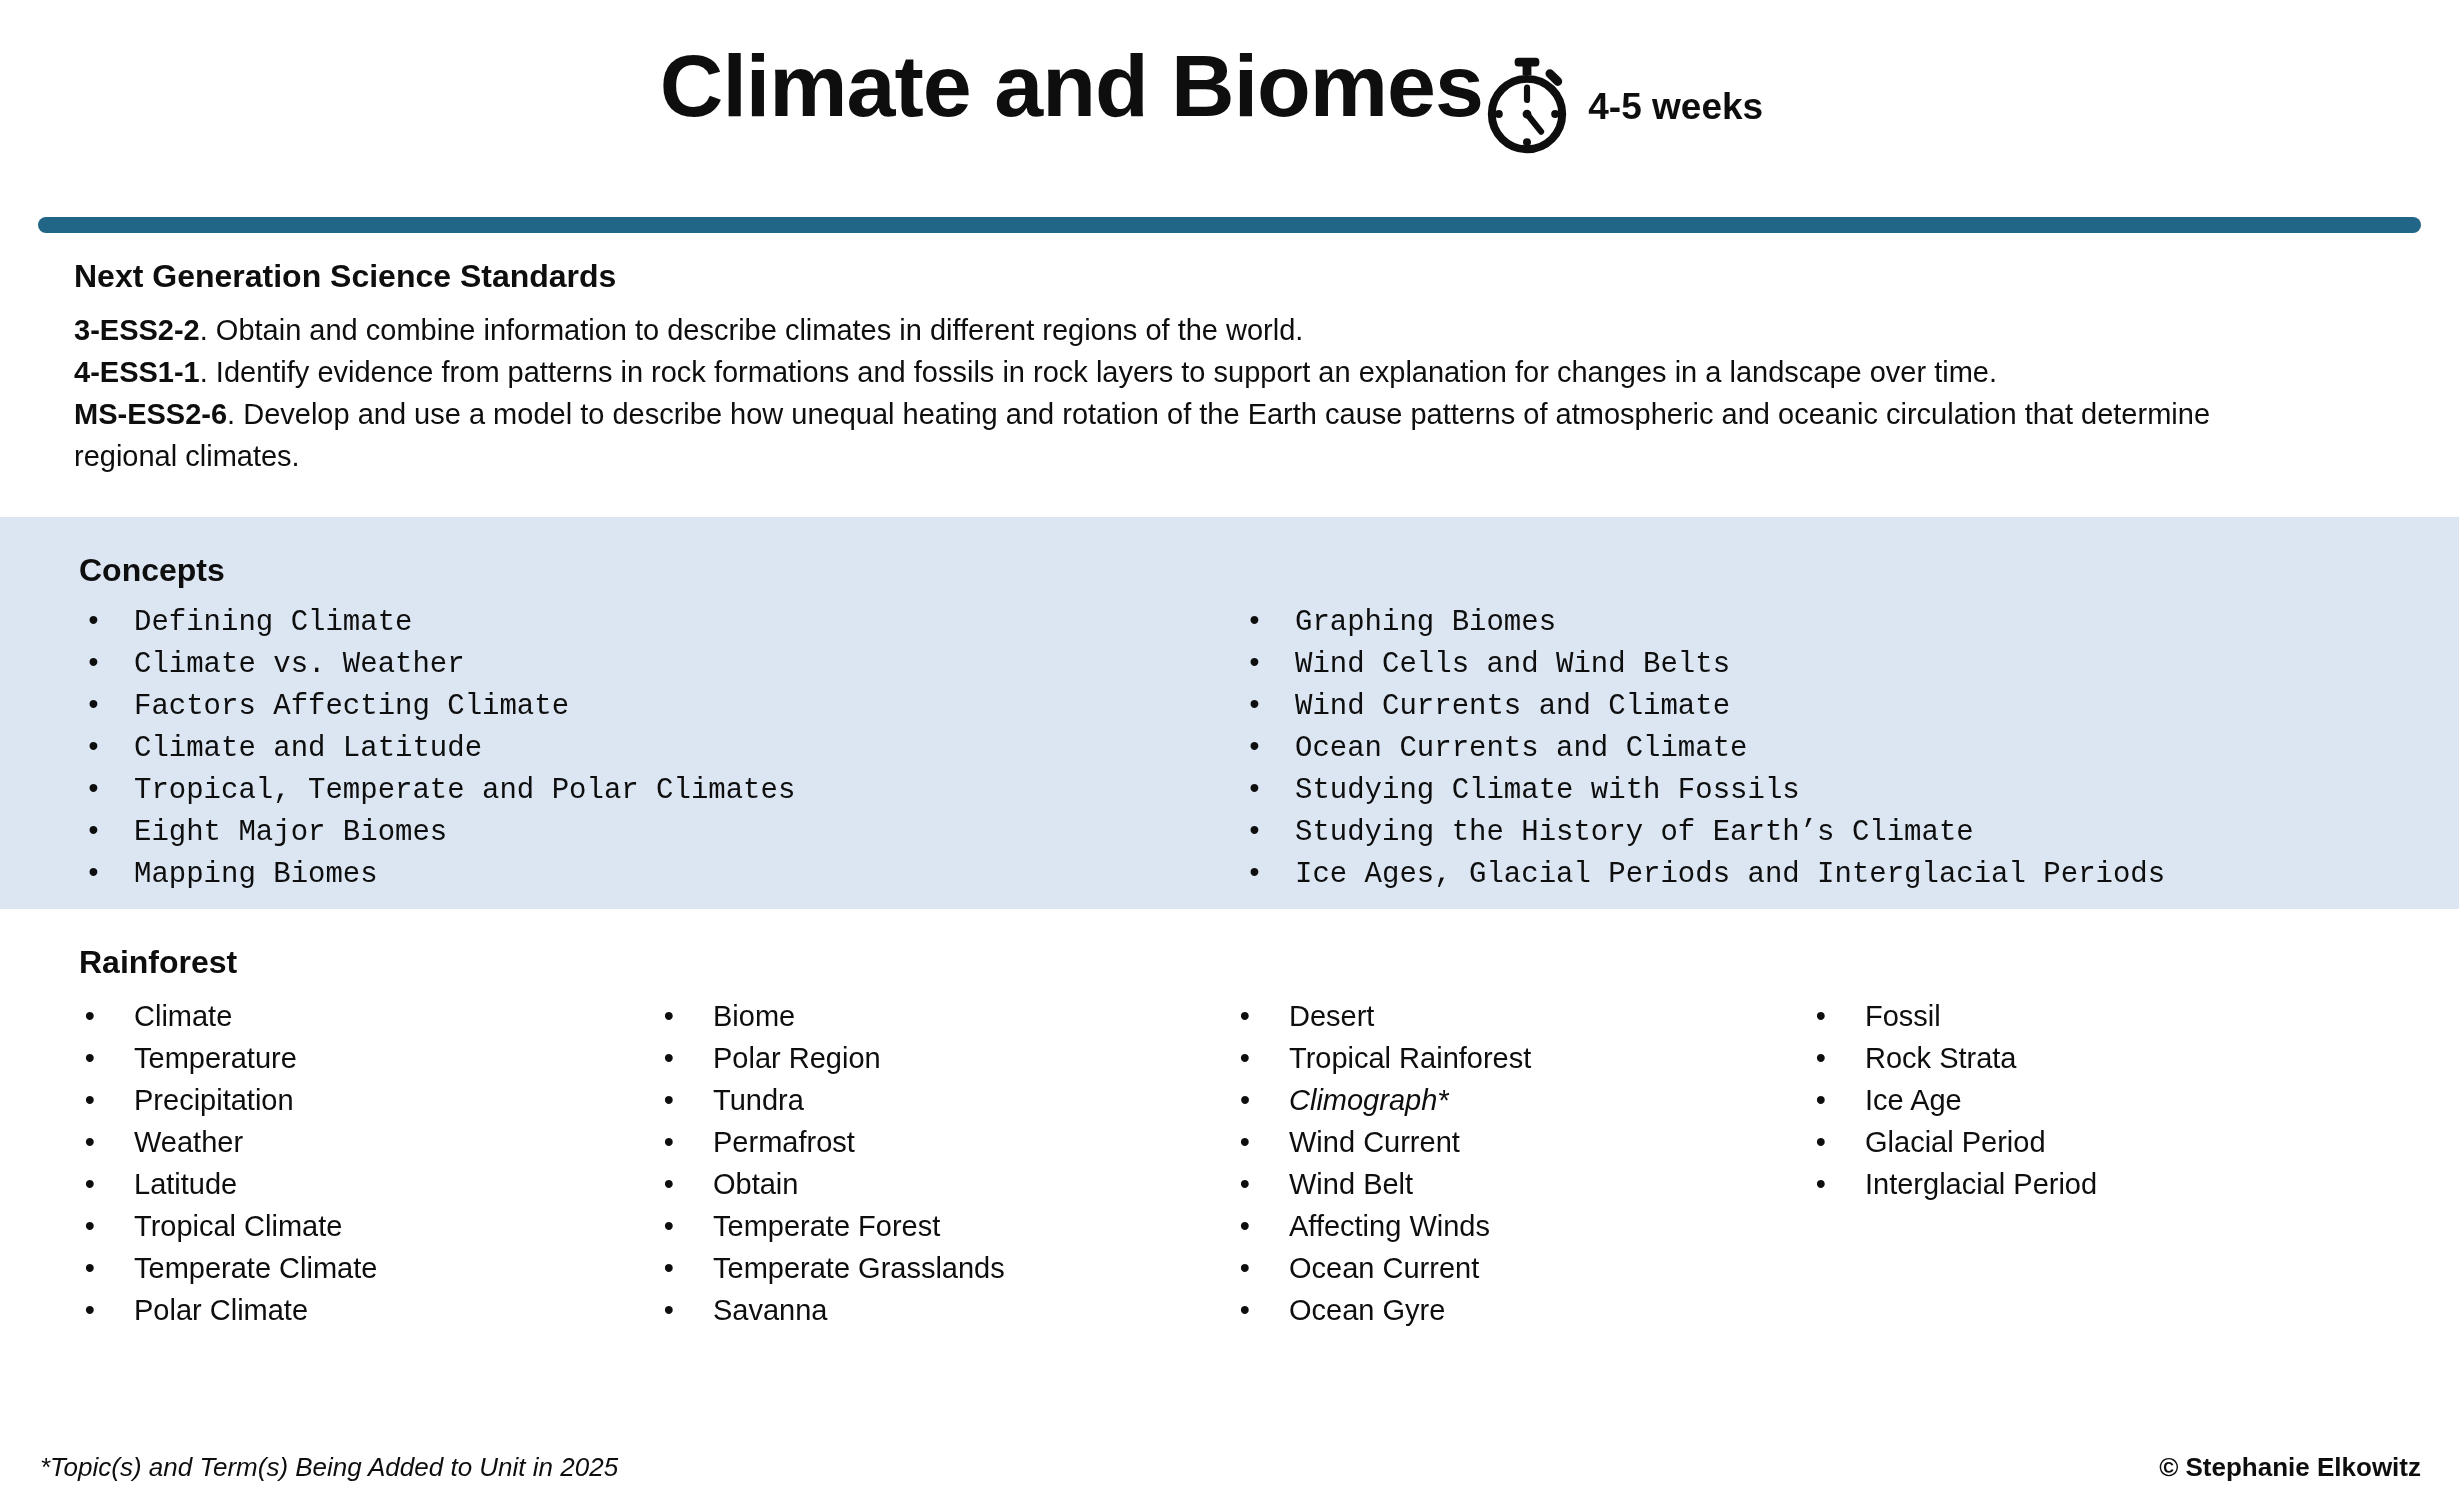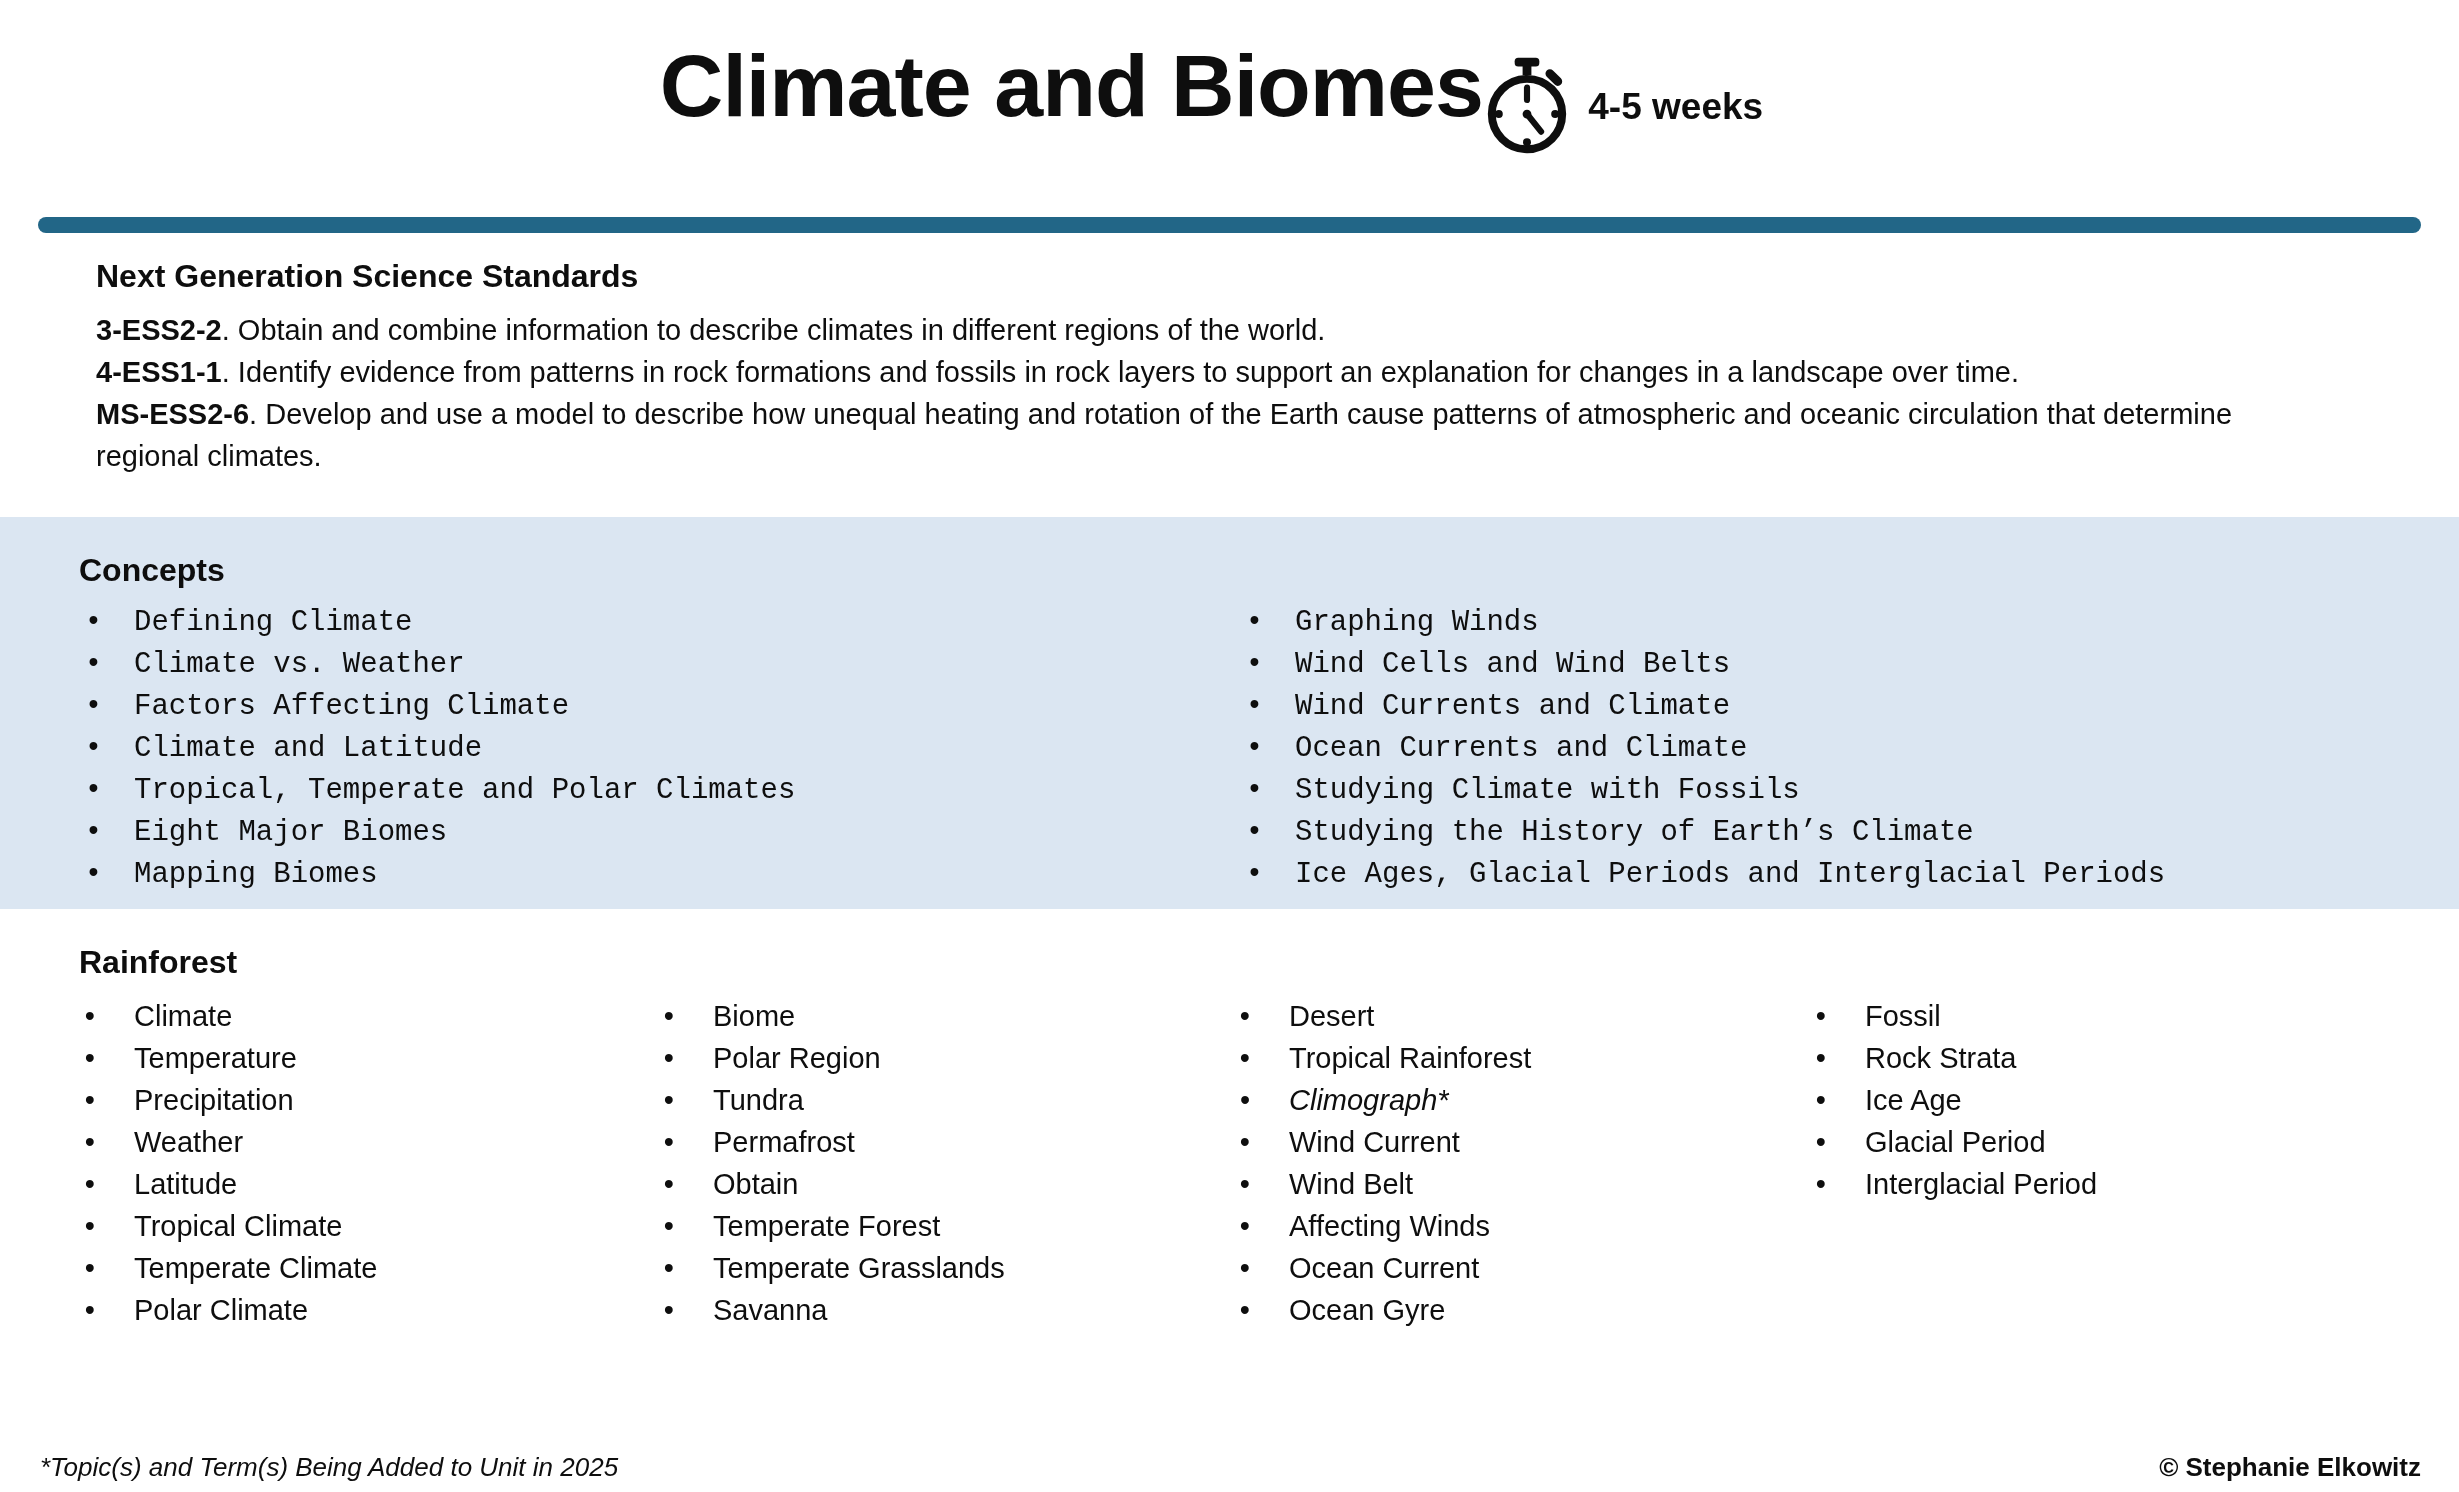--- a/index.html
+++ b/index.html
@@ -10,21 +10,21 @@
     font-family:"Liberation Sans", sans-serif;
     color:var(--text, #0e0e0e);
   }
   .header { display:flex; justify-content:center; align-items:flex-start; padding:38px 115px 0 79px; }
   .title { font-size:88px; font-weight:bold; line-height:1.1; letter-spacing:-1px; }
   .duration { display:flex; align-items:center; gap:17.3px; margin-top:19px; }
   .duration-label { font-size:37px; font-weight:bold; white-space:nowrap; }
   .stopwatch { width:88px; height:100px; display:block; }
   .divider { height:16.3px; background:var(--accent, #226687); border-radius:8.6px; margin:60px 38px 0 38px; }
 
-  .standards { padding:25px 77px 0 96px; }
+  .standards { padding:25px 77px 0 74px; }
   .section-heading { font-size:32px; font-weight:bold; margin-bottom:13.4px; }
   .standards p { font-size:29px; line-height:42px; max-width:2152px; }
   .standards .code { font-weight:bold; }
 
   ul { list-style:none; }
   li { font-size:29px; line-height:42px; position:relative; padding-left:55px; }
   li::before { content:"\2022"; position:absolute; left:5.8px; }
   .italic { font-style:italic; }
 
   .concepts { margin-top:40px; background:var(--concepts-bg, #dbe6f2); padding:35px 77px 13.4px 79px; }
@@ -77,21 +77,21 @@
       <ul>
           <li>Defining Climate</li>
           <li>Climate vs. Weather</li>
           <li>Factors Affecting Climate</li>
           <li>Climate and Latitude</li>
           <li>Tropical, Temperate and Polar Climates</li>
           <li>Eight Major Biomes</li>
           <li>Mapping Biomes</li>
         </ul>
       <ul>
-          <li>Graphing Winds</li>
+          <li>Graphing Biomes</li>
           <li>Wind Cells and Wind Belts</li>
           <li>Wind Currents and Climate</li>
           <li>Ocean Currents and Climate</li>
           <li>Studying Climate with Fossils</li>
           <li>Studying the History of Earth’s Climate</li>
           <li>Ice Ages, Glacial Periods and Interglacial Periods</li>
         </ul>
     </div>
   </section>
 

